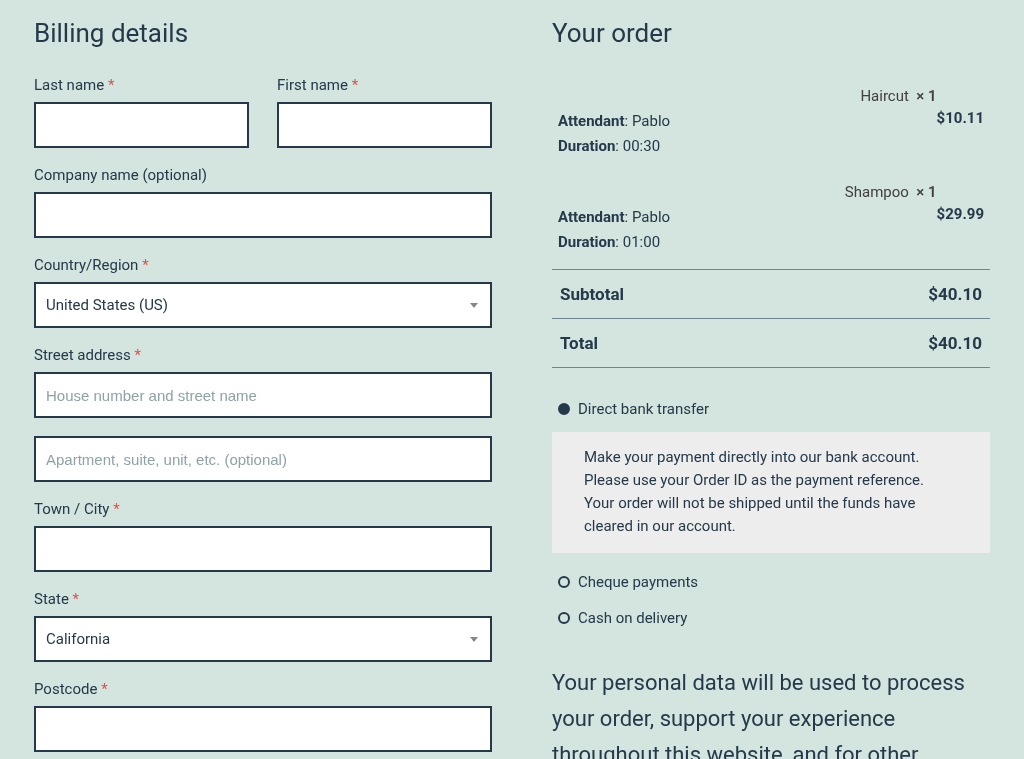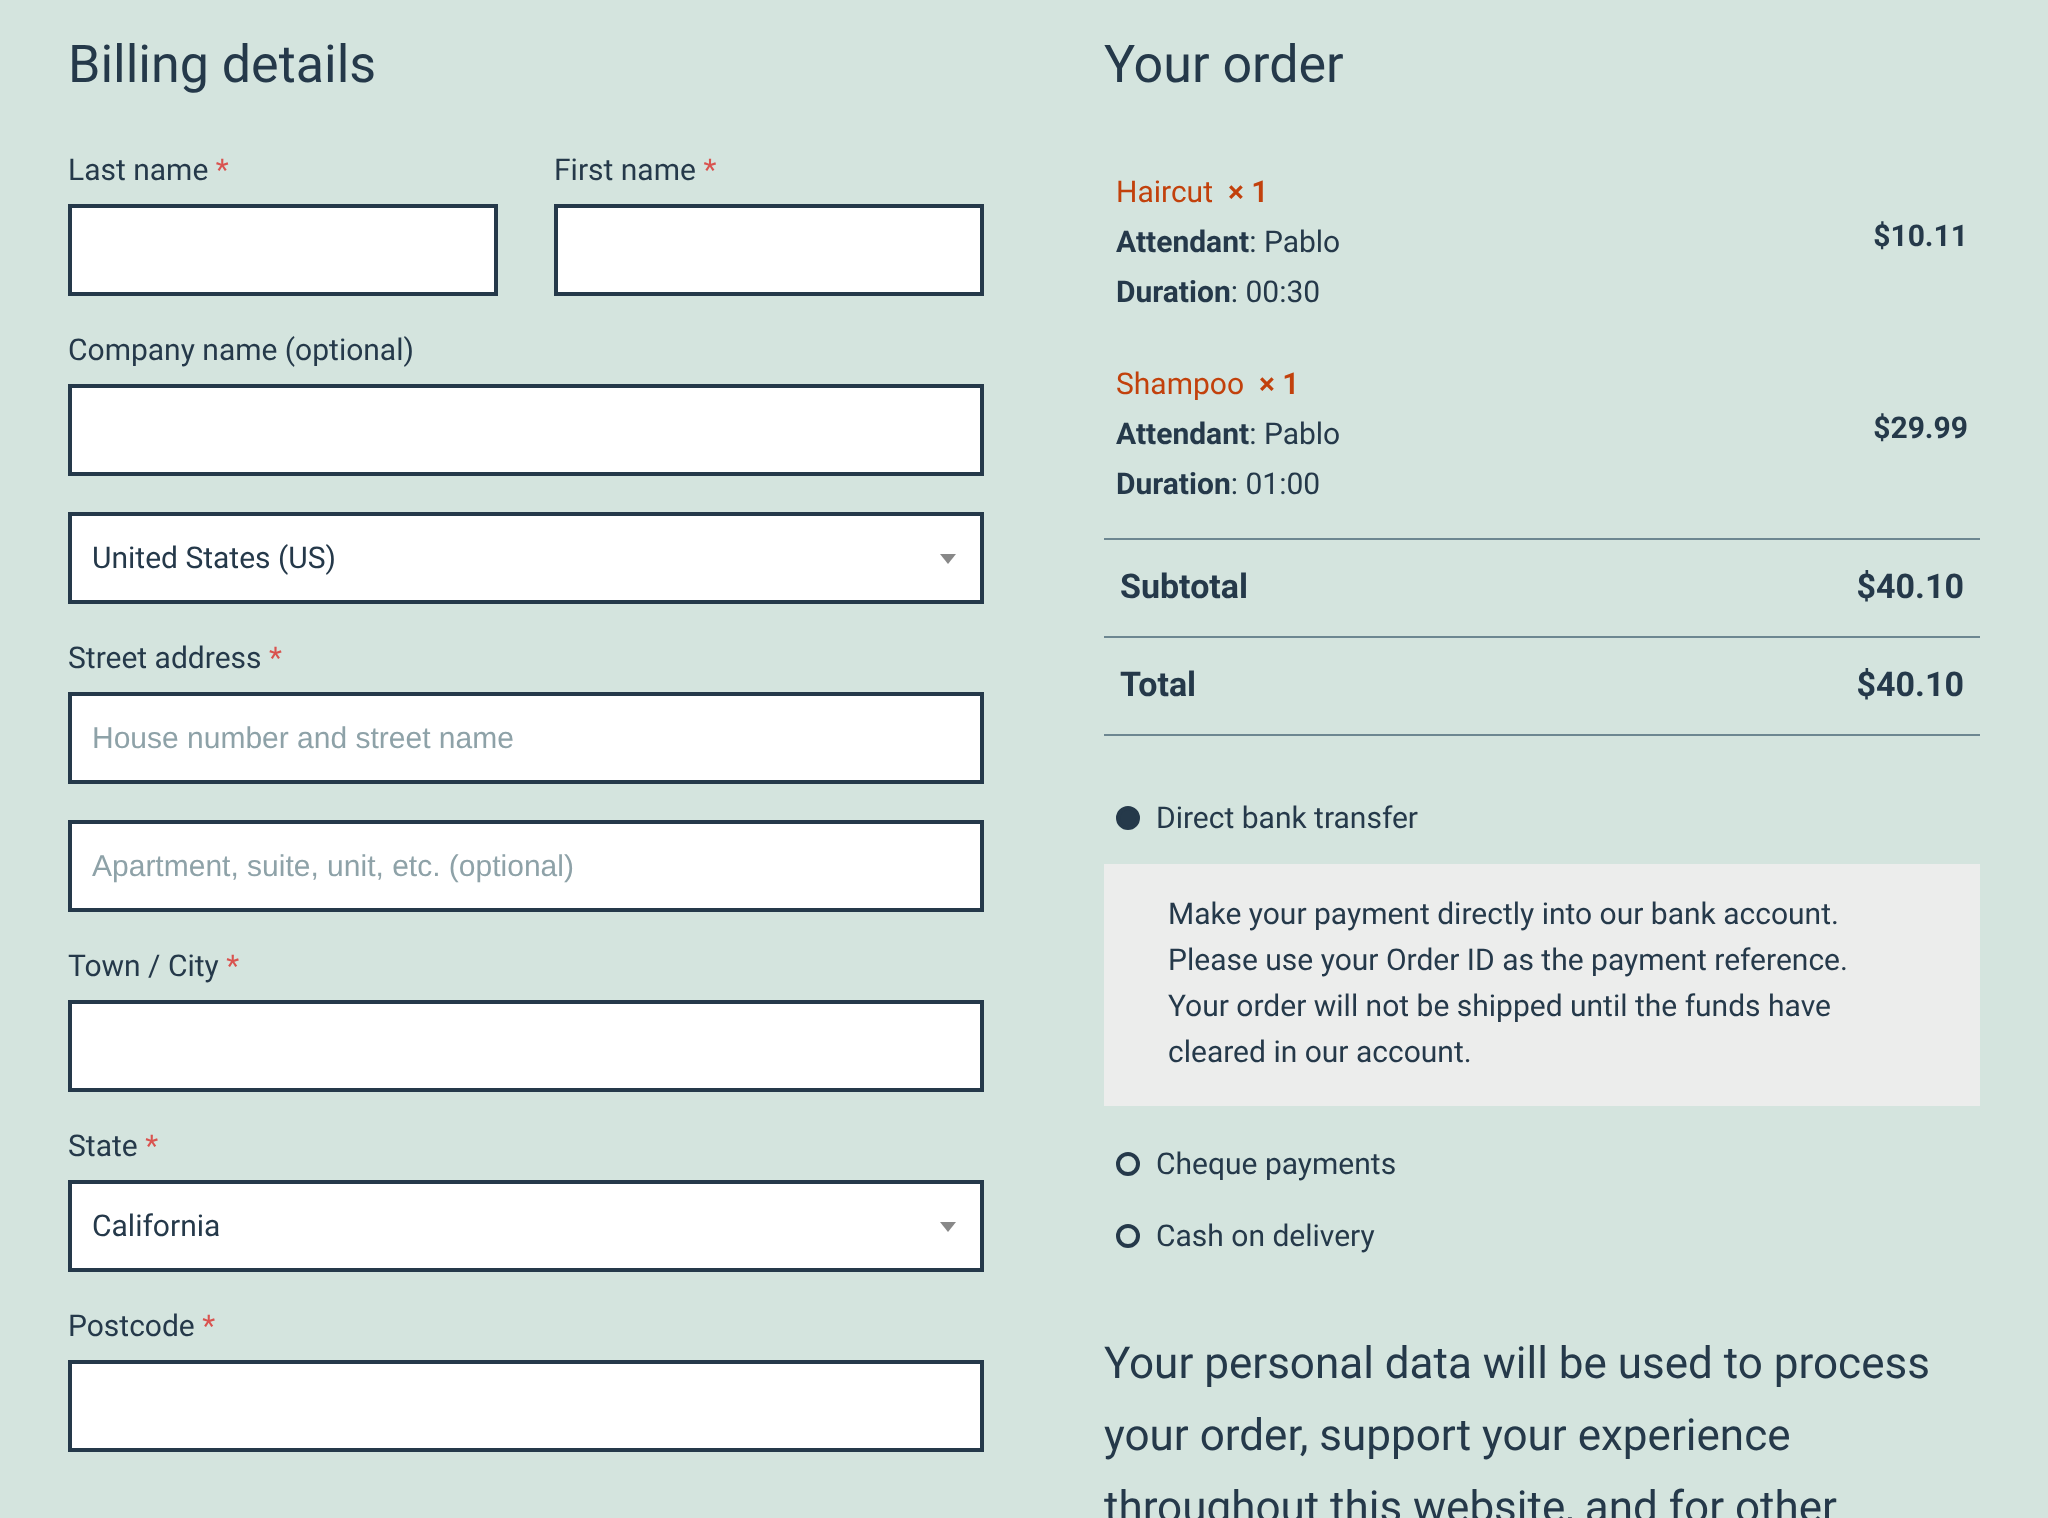--- a/index.html
+++ b/index.html
@@ -58,21 +58,21 @@
       border-top: 5px solid #888;
       margin-right: 2px;
     }
     
     .order-item {
       padding: 8px 6px 14px 6px;
       font-size: 15px;
       line-height: 1.65;
     }
     .order-item .line1 { display: flex; justify-content: space-between; }
-    .order-item .product { color: #c2410c; }
+    .order-item .product { color: #404040; text-align: right; }
     .order-item .qty { font-weight: 600; }
     .order-item .price { font-weight: 700; color: #25394a; align-self: flex-start; margin-top: 22px;}
     .order-item .details { flex:1; }
     .meta-lbl { font-weight: 700; }
     .order-totals { border-top: 1px solid #6d8791; }
     .total-row {
       display: flex;
       justify-content: space-between;
       padding: 14px 8px;
       border-bottom: 1px solid #6d8791;
@@ -135,20 +135,21 @@
 
     <div class="form-row">
       <div class="form-group">
         <label>Company name (optional)</label>
         <input type="text" style="">
       </div>
     </div>
 
     <div class="form-row">
       <div class="form-group">
+        <label><span>Country/Region</span> <span class="required">*</span></label>
         <div class="select-wrap">
           <span class="select-value">United States (US)</span>
           <span class="select-caret"></span>
         </div>
       </div>
     </div>
 
     <div class="form-row">
       <div class="form-group">
         <label><span>Street address</span> <span class="required">*</span></label>

